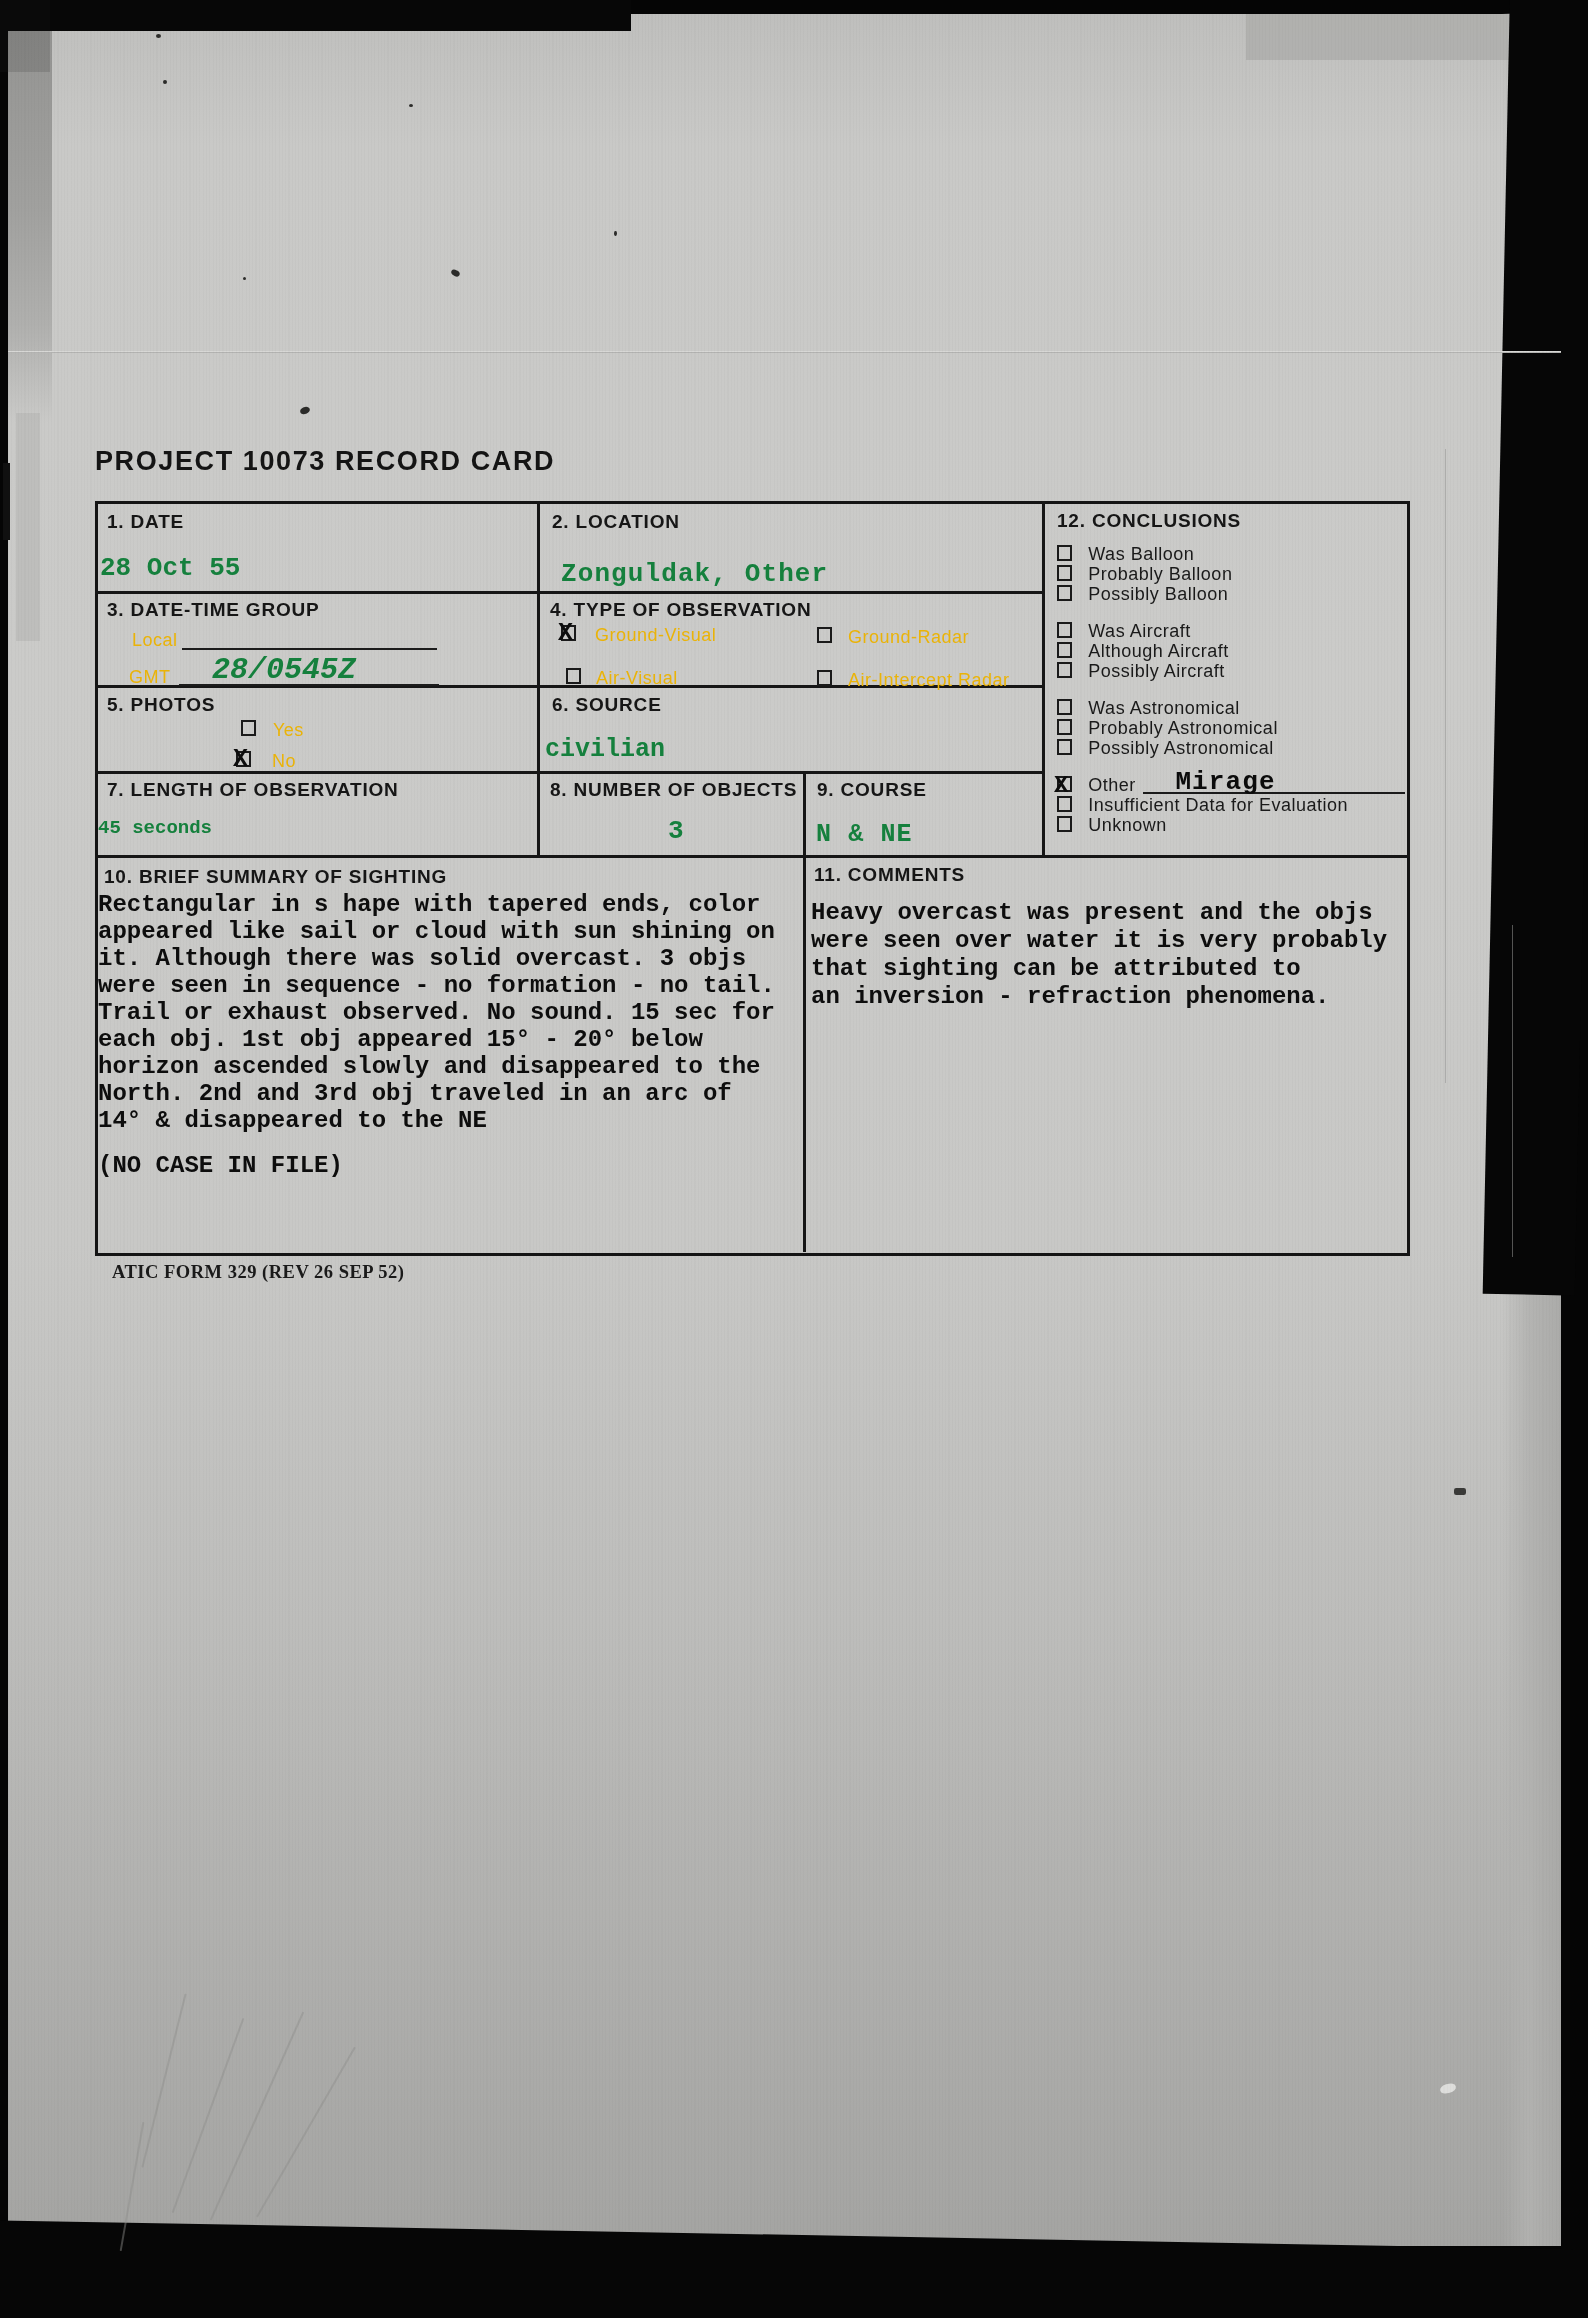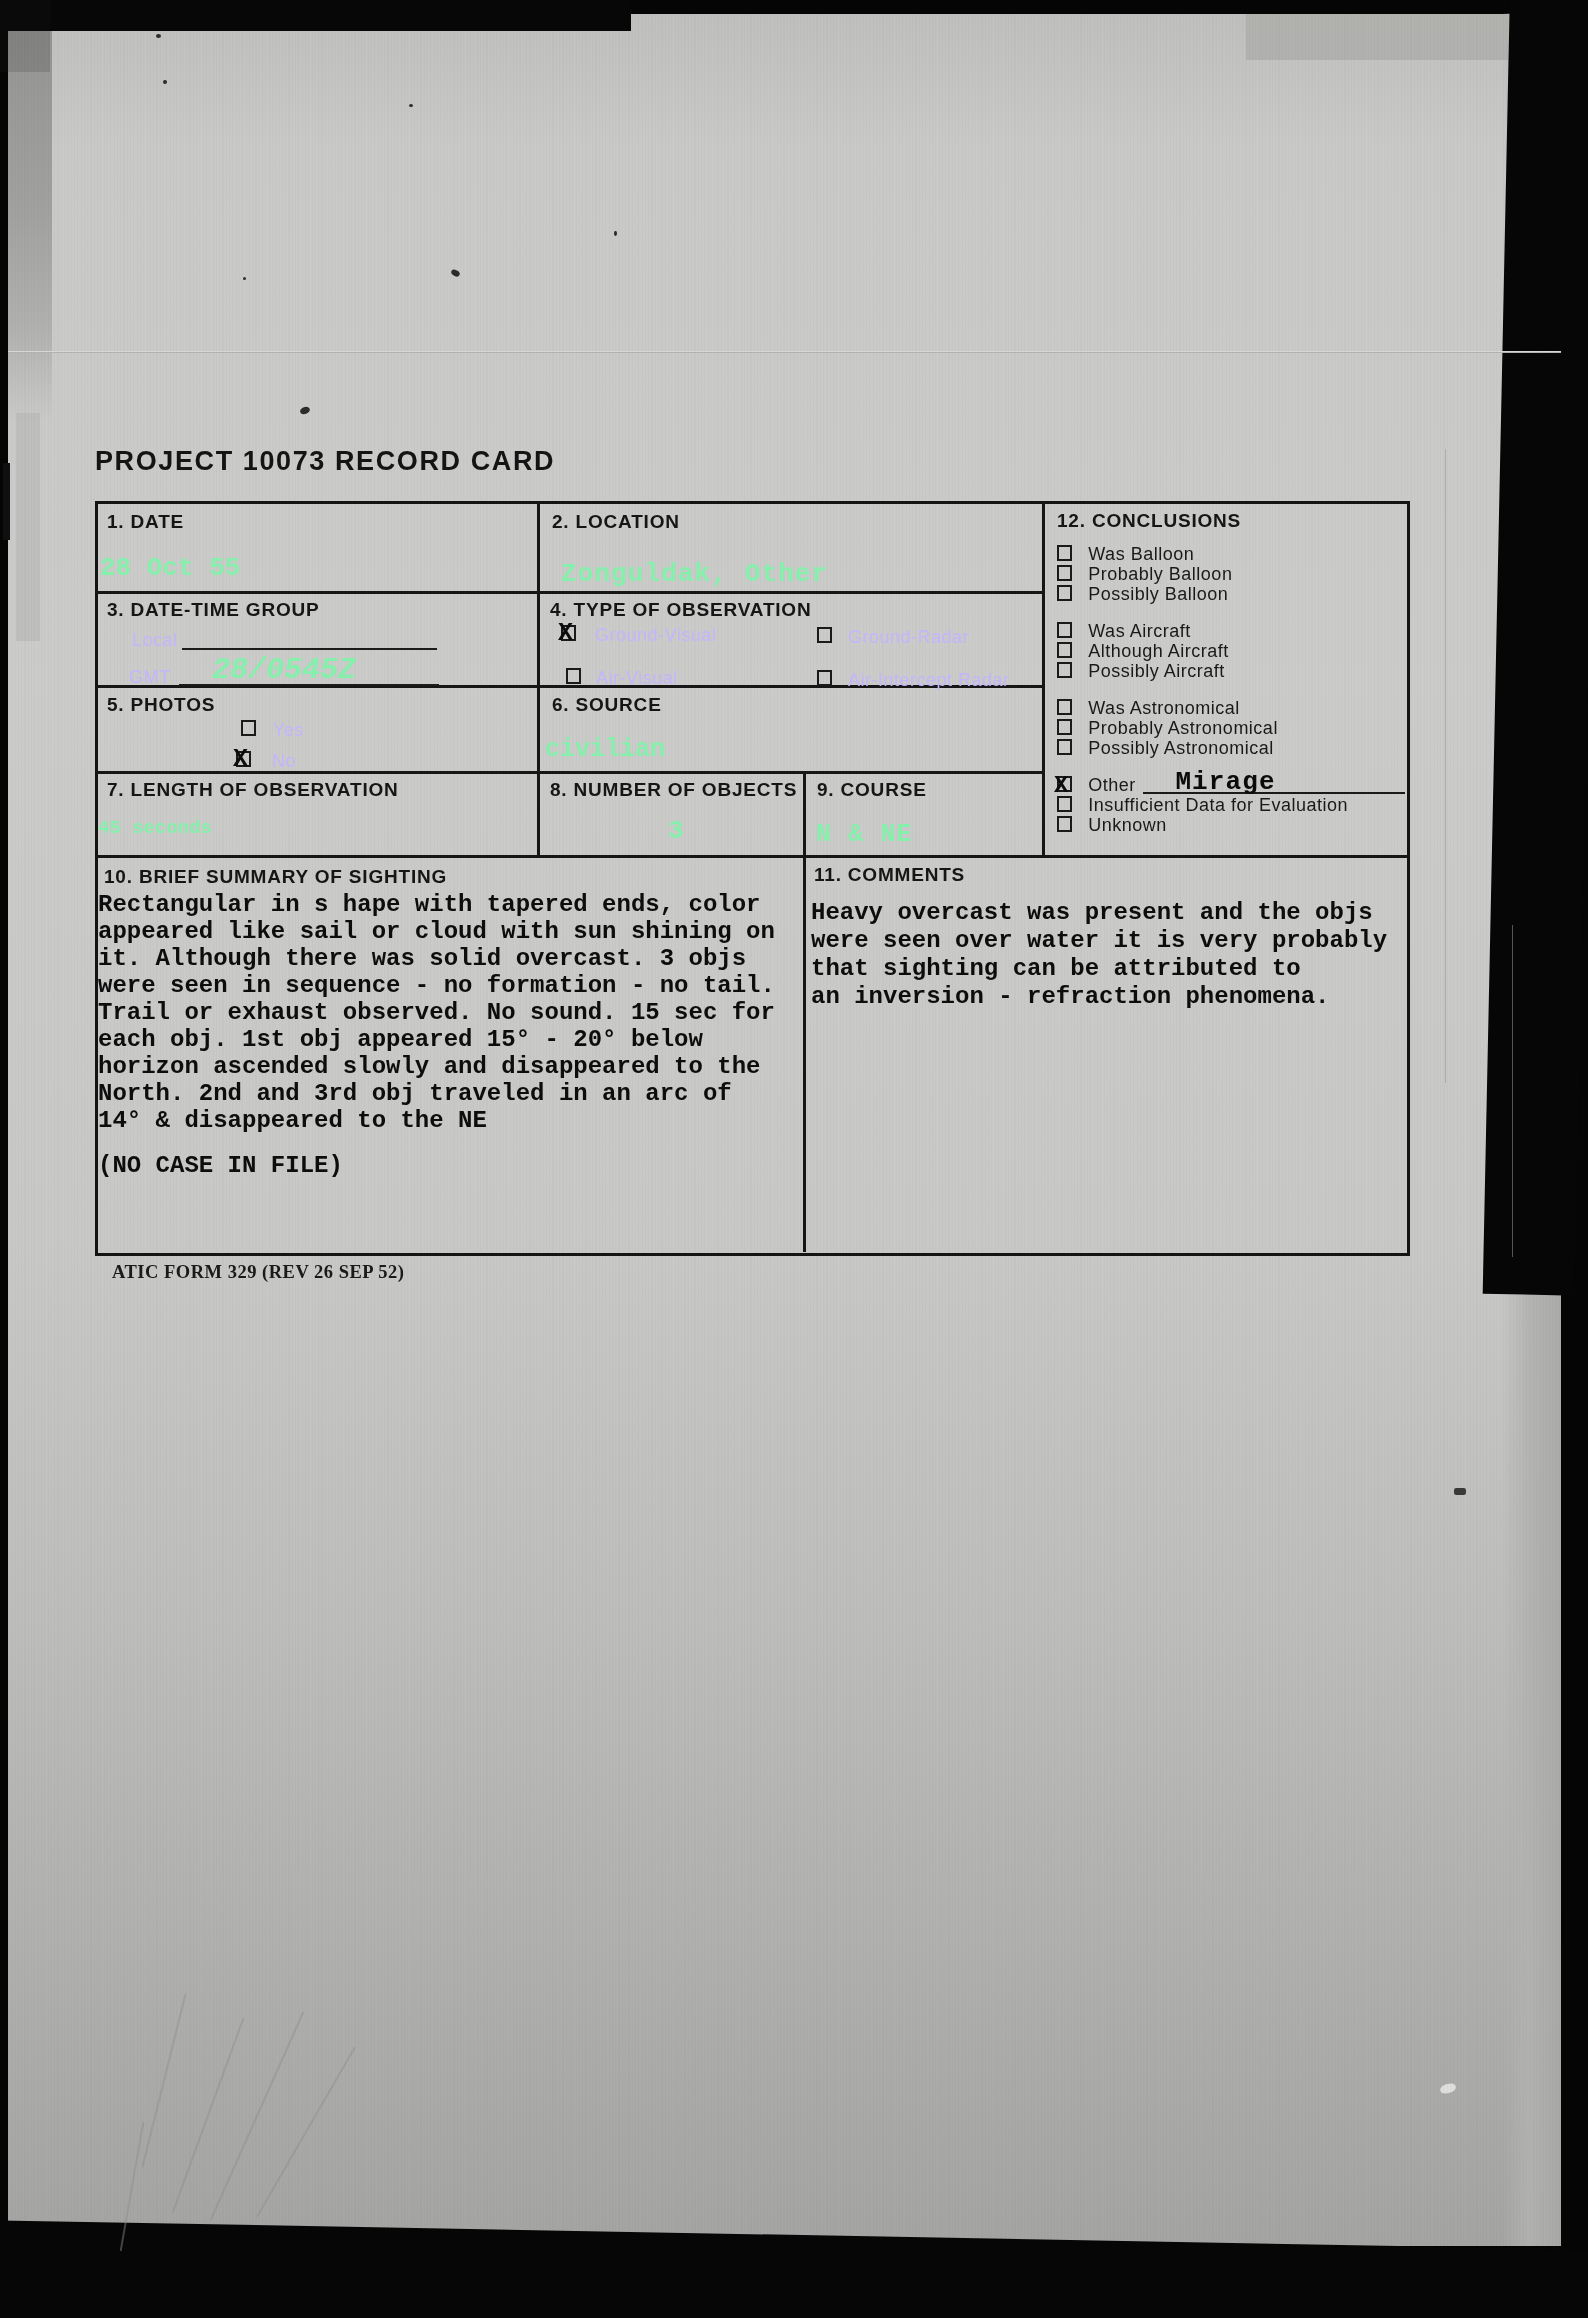--- a/index.html
+++ b/index.html
@@ -62,26 +62,26 @@
   .card{
     position:absolute;left:95px;top:501px;width:1315px;height:755px;
     border:3.3px solid #141414;box-sizing:border-box;
   }
   .gridline{position:absolute;background:#161616;}
   .lbl{
     position:absolute;font-size:19px;font-weight:700;letter-spacing:0.8px;color:#161616;
     white-space:nowrap;
   }
   .lbl-sm{
-    position:absolute;font-size:18px;font-weight:400;letter-spacing:0.5px;color:#c4b5fd;
+    position:absolute;font-size:18px;font-weight:400;letter-spacing:0.5px;color:#eab308;
     white-space:nowrap;
   }
   .typed{
     position:absolute;font-family:"Liberation Mono",monospace;font-weight:700;
-    color:#86efac;white-space:pre;
+    color:#15803d;white-space:pre;
   }
   .cbx{
     position:absolute;width:11px;height:12px;border:2.2px solid #1a1a1a;
   }
   .cbx .mark{
     position:absolute;left:-4.9px;top:-7.6px;
     font-family:"Liberation Mono",monospace;font-weight:700;font-size:25px;color:#0d0d0d;
   }
   .rule{position:absolute;height:2.2px;background:#1c1c1c;}
 

